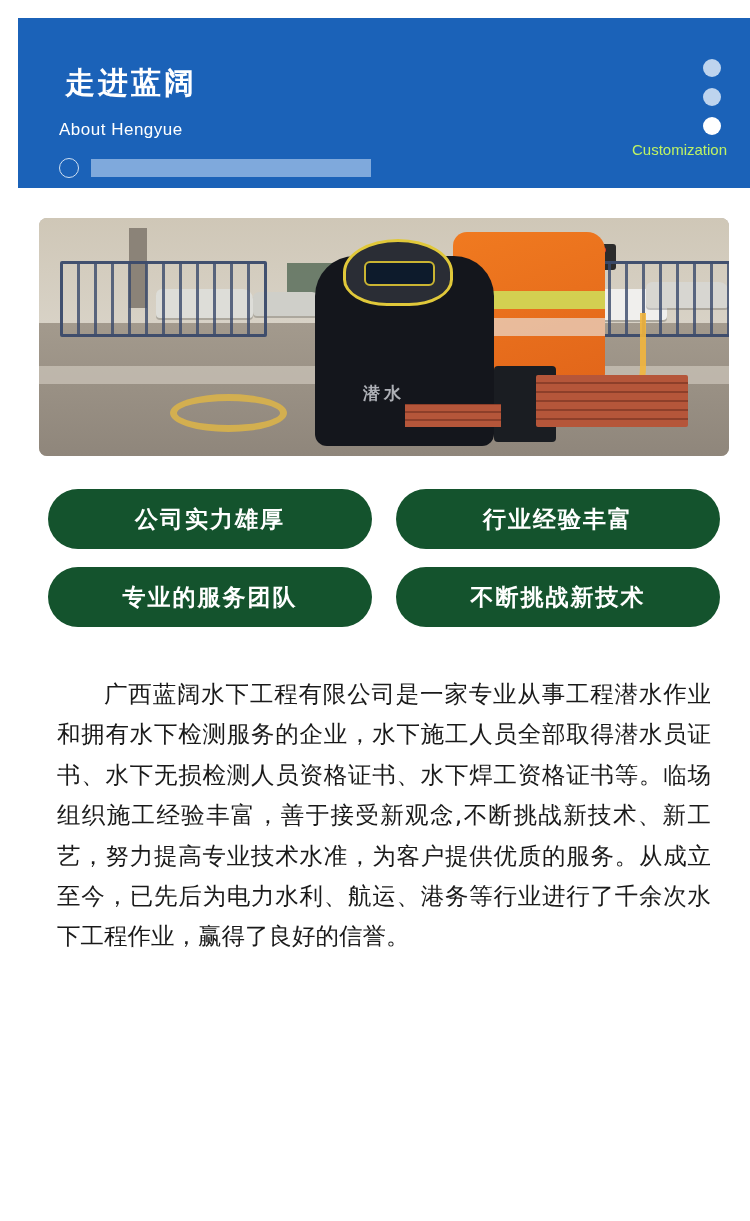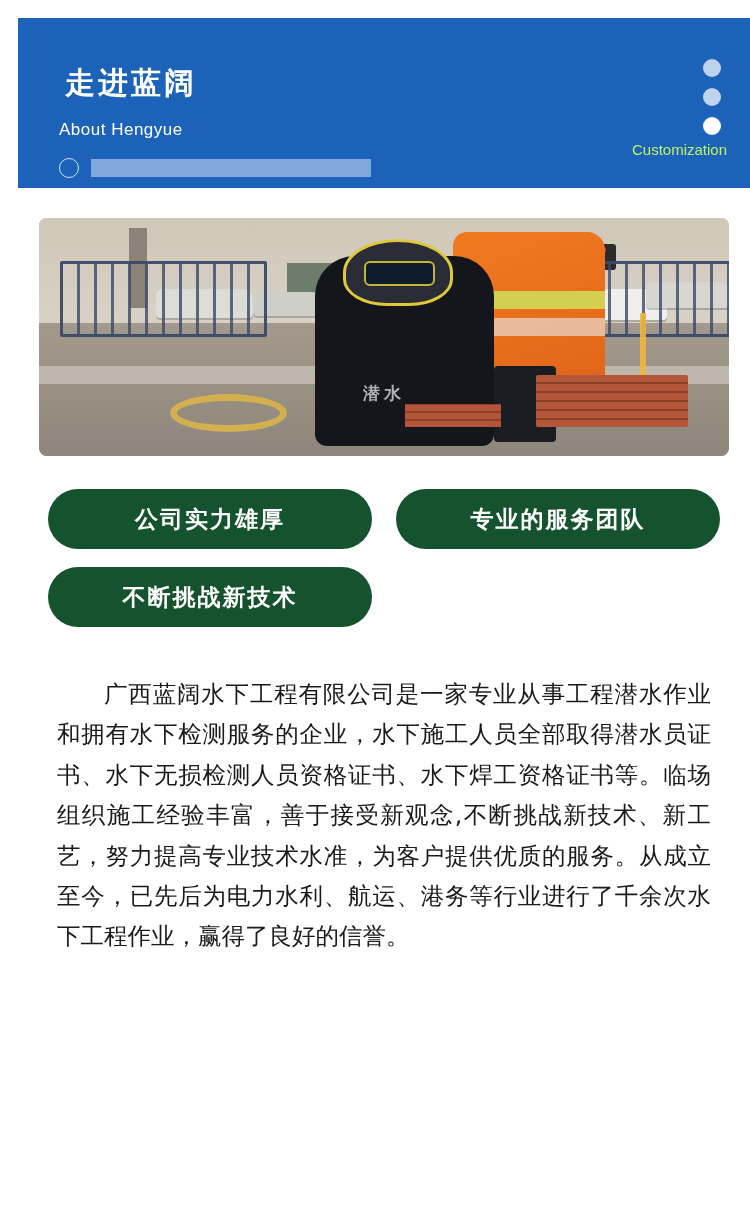--- a/index.html
+++ b/index.html
@@ -271,19 +271,20 @@
   <div class="diver"></div>
   <div class="helmet"></div>
   <div class="diver-label">潜水</div>
   <div class="rope"></div>
   <div class="brick2"></div>
   <div class="bricks"></div>
 </div>
 
 <div class="features">
   <button class="feature-btn">公司实力雄厚</button>
+  <button class="feature-btn">行业经验丰富</button>
   <button class="feature-btn">专业的服务团队</button>
   <button class="feature-btn">不断挑战新技术</button>
 </div>
 
 <div class="content">
   <p>广西蓝阔水下工程有限公司是一家专业从事工程潜水作业和拥有水下检测服务的企业，水下施工人员全部取得潜水员证书、水下无损检测人员资格证书、水下焊工资格证书等。临场组织施工经验丰富，善于接受新观念,不断挑战新技术、新工艺，努力提高专业技术水准，为客户提供优质的服务。从成立至今，已先后为电力水利、航运、港务等行业进行了千余次水下工程作业，赢得了良好的信誉。</p>
 </div>
 
 </body></html>

